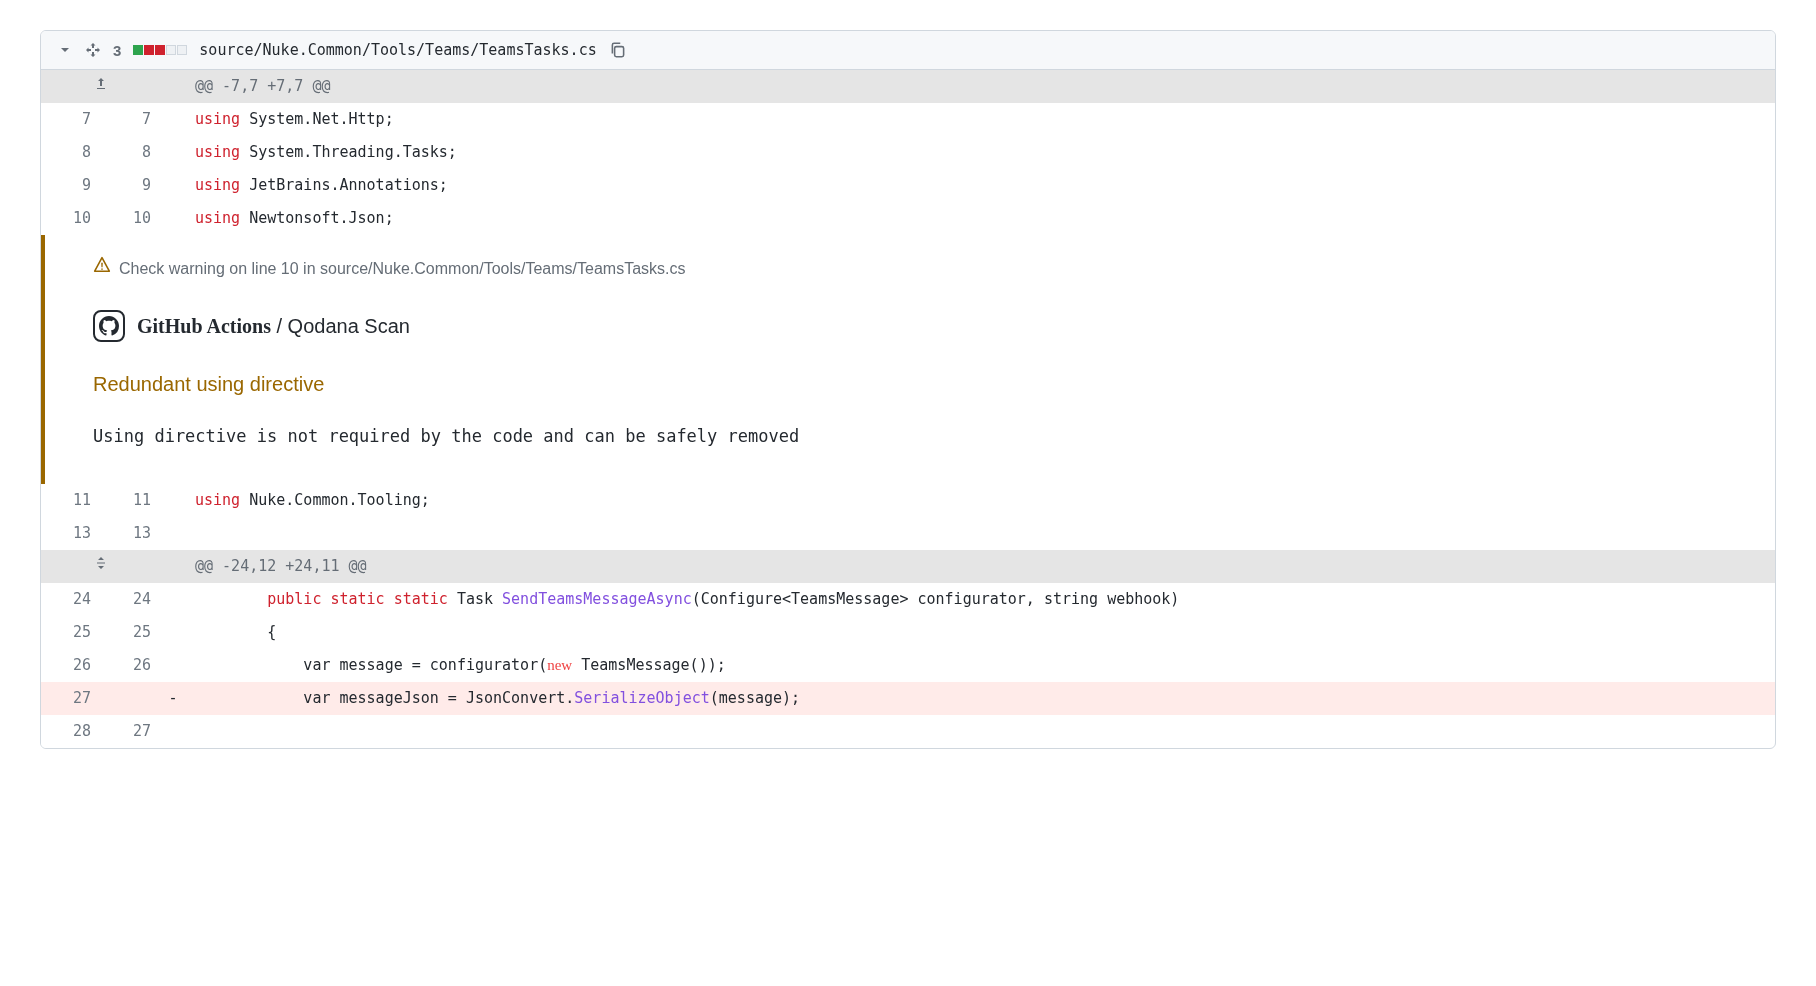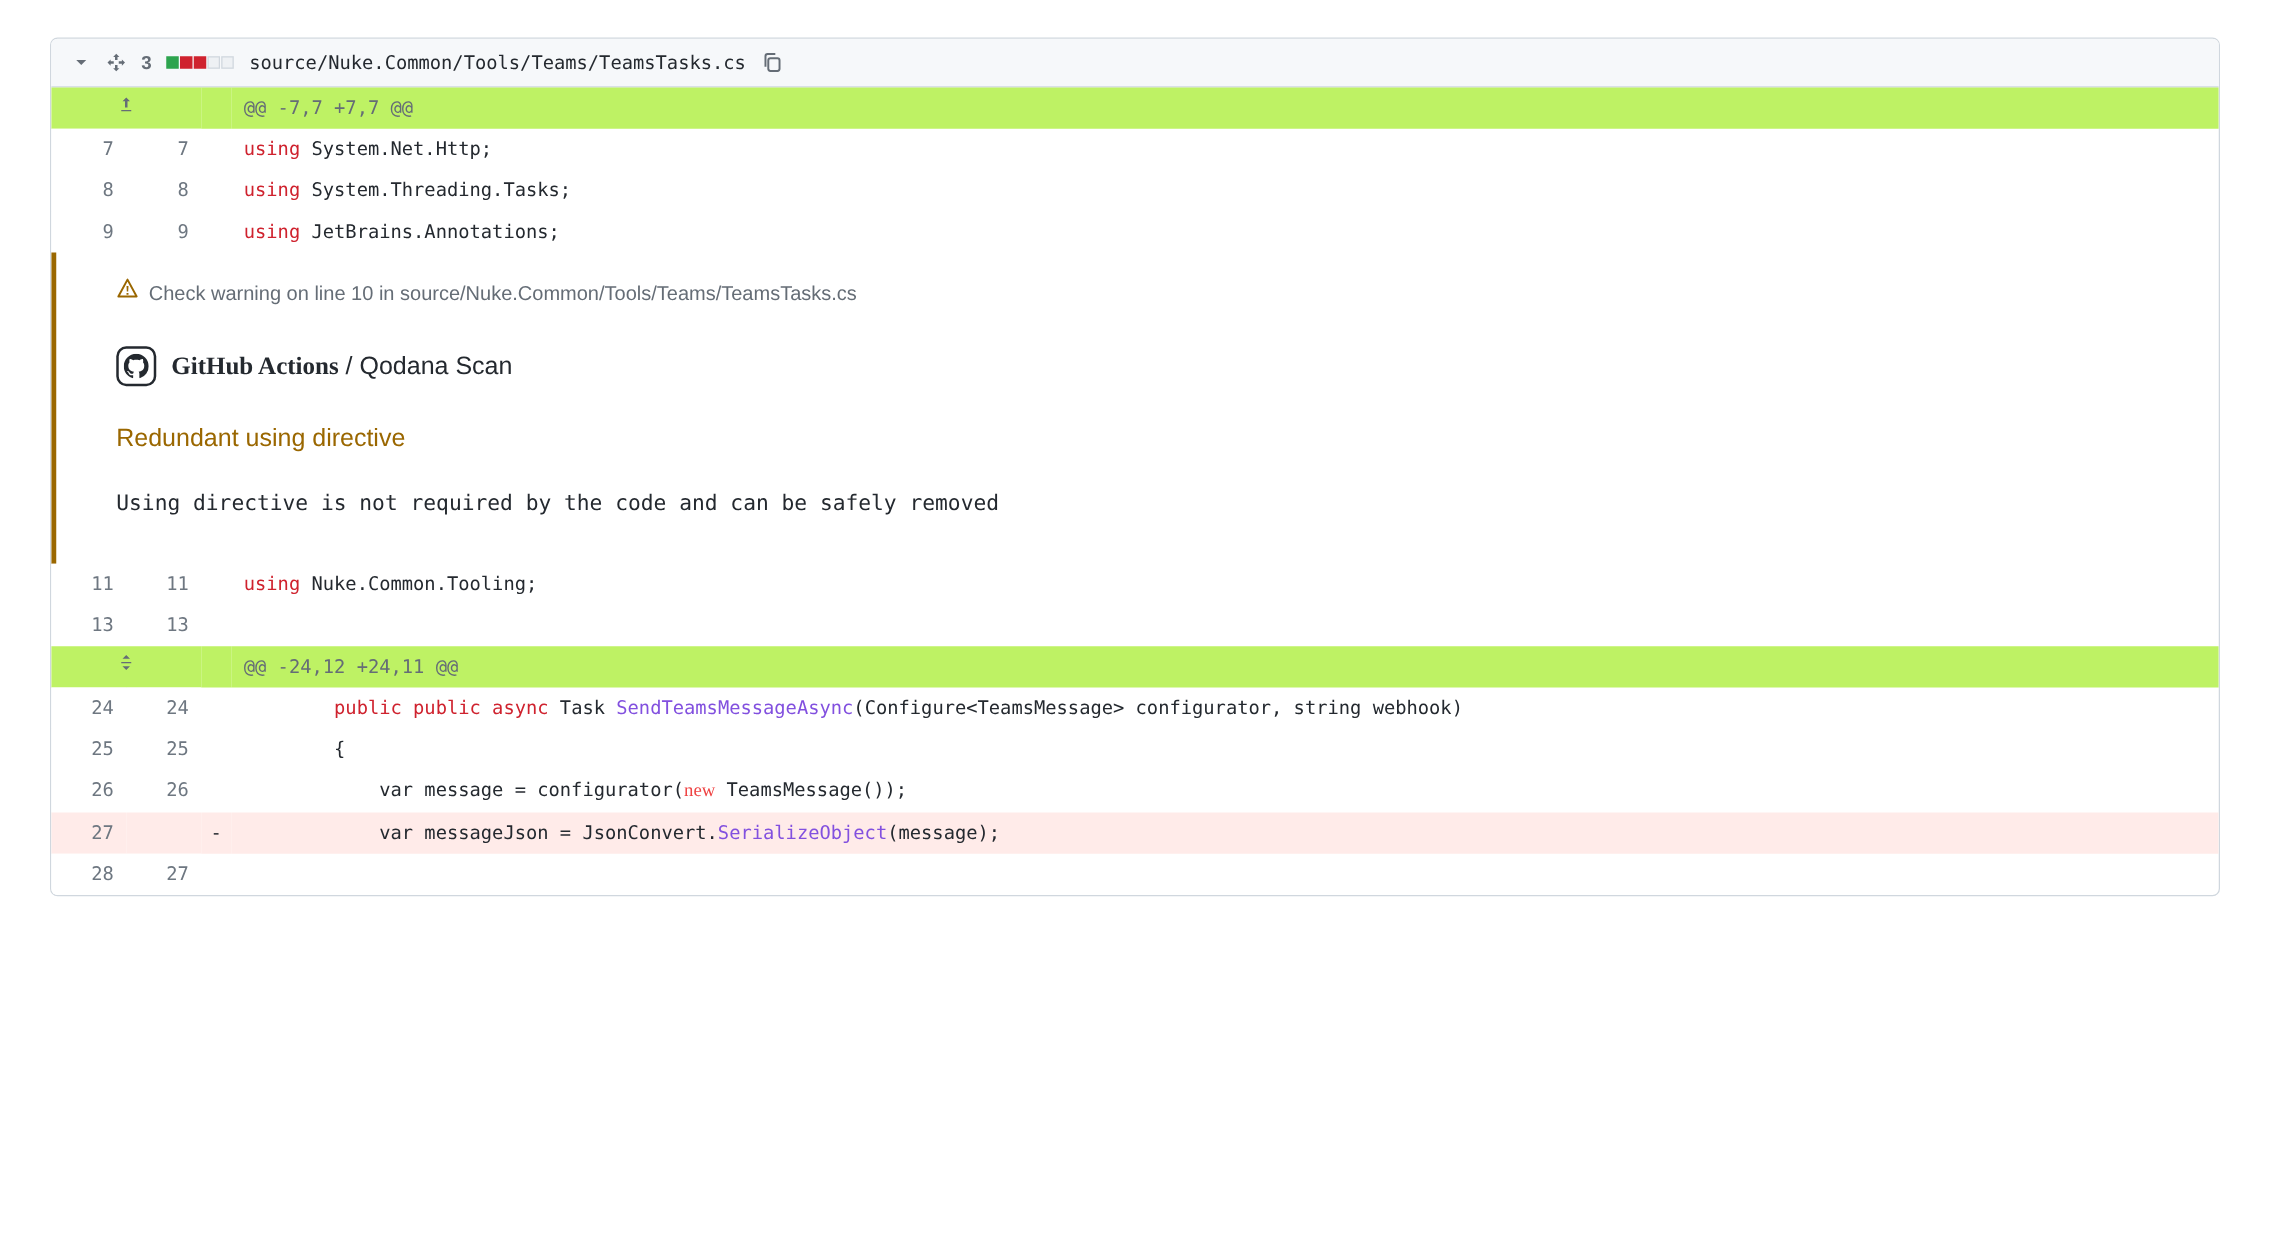--- a/index.html
+++ b/index.html
@@ -56,21 +56,21 @@
   user-select: none;
   background: #ffffff;
 }
 .marker-col {
   width: 24px;
   text-align: center;
   color: #24292f;
   padding: 0;
 }
 .code-col { padding: 0 10px; white-space: pre; }
-.hunk-row td { background: #bef264; }
+.hunk-row td { background: #e5e5e5; }
 .hunk-row .code-col { color: #656d76; }
 .expand-cell {
   background: #ddf4ff;
   text-align: center;
 }
 .del-row .num-col { background: #ffebe9; }
 .del-row .marker-col,
 .del-row .code-col { background: #ffebe9; }
 .kw-using { color: #cf222e; }
 .kw-mod { color: #cf222e; }
@@ -170,20 +170,26 @@
           <td class="num-col">8</td>
           <td class="num-col">8</td>
           <td class="marker-col"></td>
           <td class="code-col"><span class="kw-using">using</span><span> System.Threading.Tasks;</span></td>
         </tr>
       <tr>
           <td class="num-col">9</td>
           <td class="num-col">9</td>
           <td class="marker-col"></td>
           <td class="code-col"><span class="kw-using">using</span><span> JetBrains.Annotations;</span></td>
+        </tr>
+      <tr>
+          <td class="num-col">10</td>
+          <td class="num-col">10</td>
+          <td class="marker-col"></td>
+          <td class="code-col"><span class="kw-using">using</span><span> Newtonsoft.Json;</span></td>
         </tr>
 
       <tr class="annotation-row">
         <td colspan="4">
           <div class="annotation-box">
             <div class="anno-header">
               <span>
                 <svg width="18" height="18" viewBox="0 0 16 16">
                     <path fill="none" stroke="#9a6700" stroke-width="1.4" stroke-linejoin="round" d="M8 1.5l6.5 12h-13z"></path>
                     <path fill="#9a6700" d="M7.3 6h1.4l-.2 4H7.5zM7.3 11h1.4v1.3H7.3z"></path>
@@ -225,21 +231,21 @@
             </svg>
         </td>
         <td class="marker-col"></td>
         <td class="code-col">@@ -24,12 +24,11 @@</td>
       </tr>
 
       <tr>
           <td class="num-col">24</td>
           <td class="num-col">24</td>
           <td class="marker-col"></td>
-          <td class="code-col"><span>        </span><span class="kw-mod">public public async</span><span> Task </span><span class="fn-name">SendTeamsMessageAsync</span><span>(Configure&lt;TeamsMessage&gt; configurator, string webhook)</span></td>
+          <td class="code-col"><span>        </span><span class="kw-mod">public static static</span><span> Task </span><span class="fn-name">SendTeamsMessageAsync</span><span>(Configure&lt;TeamsMessage&gt; configurator, string webhook)</span></td>
         </tr>
       <tr>
           <td class="num-col">25</td>
           <td class="num-col">25</td>
           <td class="marker-col"></td>
           <td class="code-col"><span>        {</span></td>
         </tr>
       <tr>
           <td class="num-col">26</td>
           <td class="num-col">26</td>

